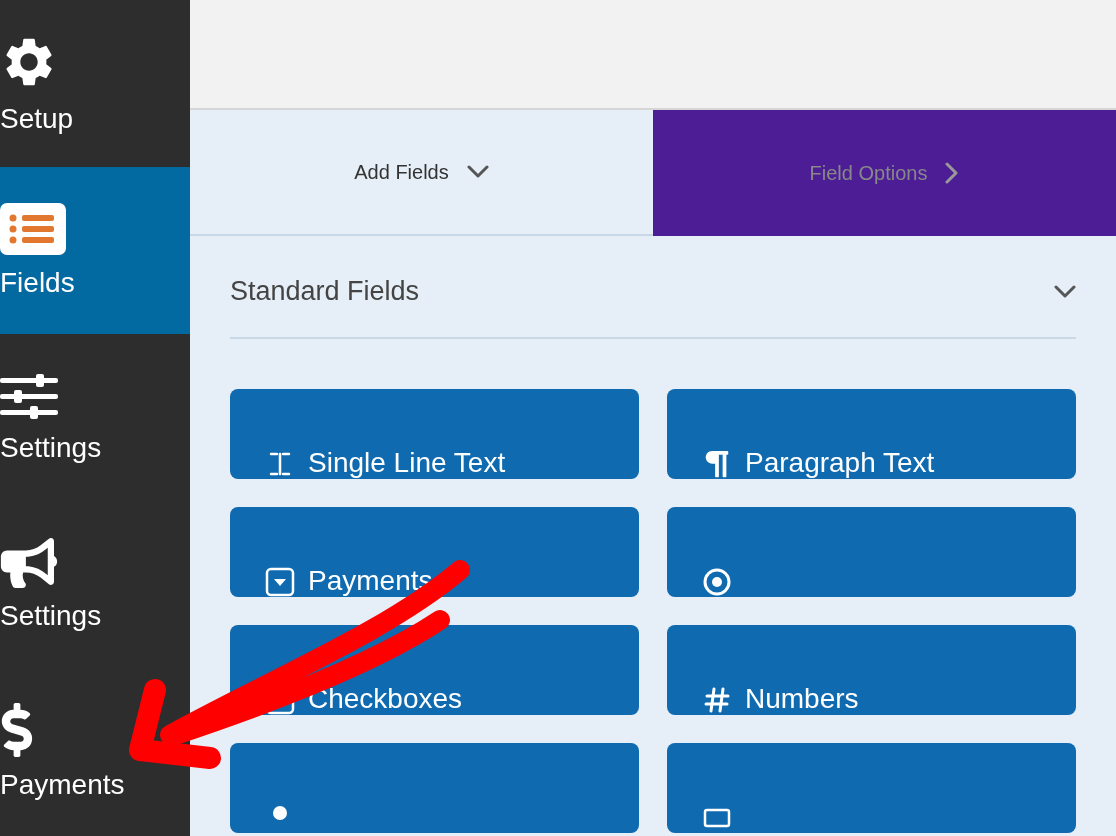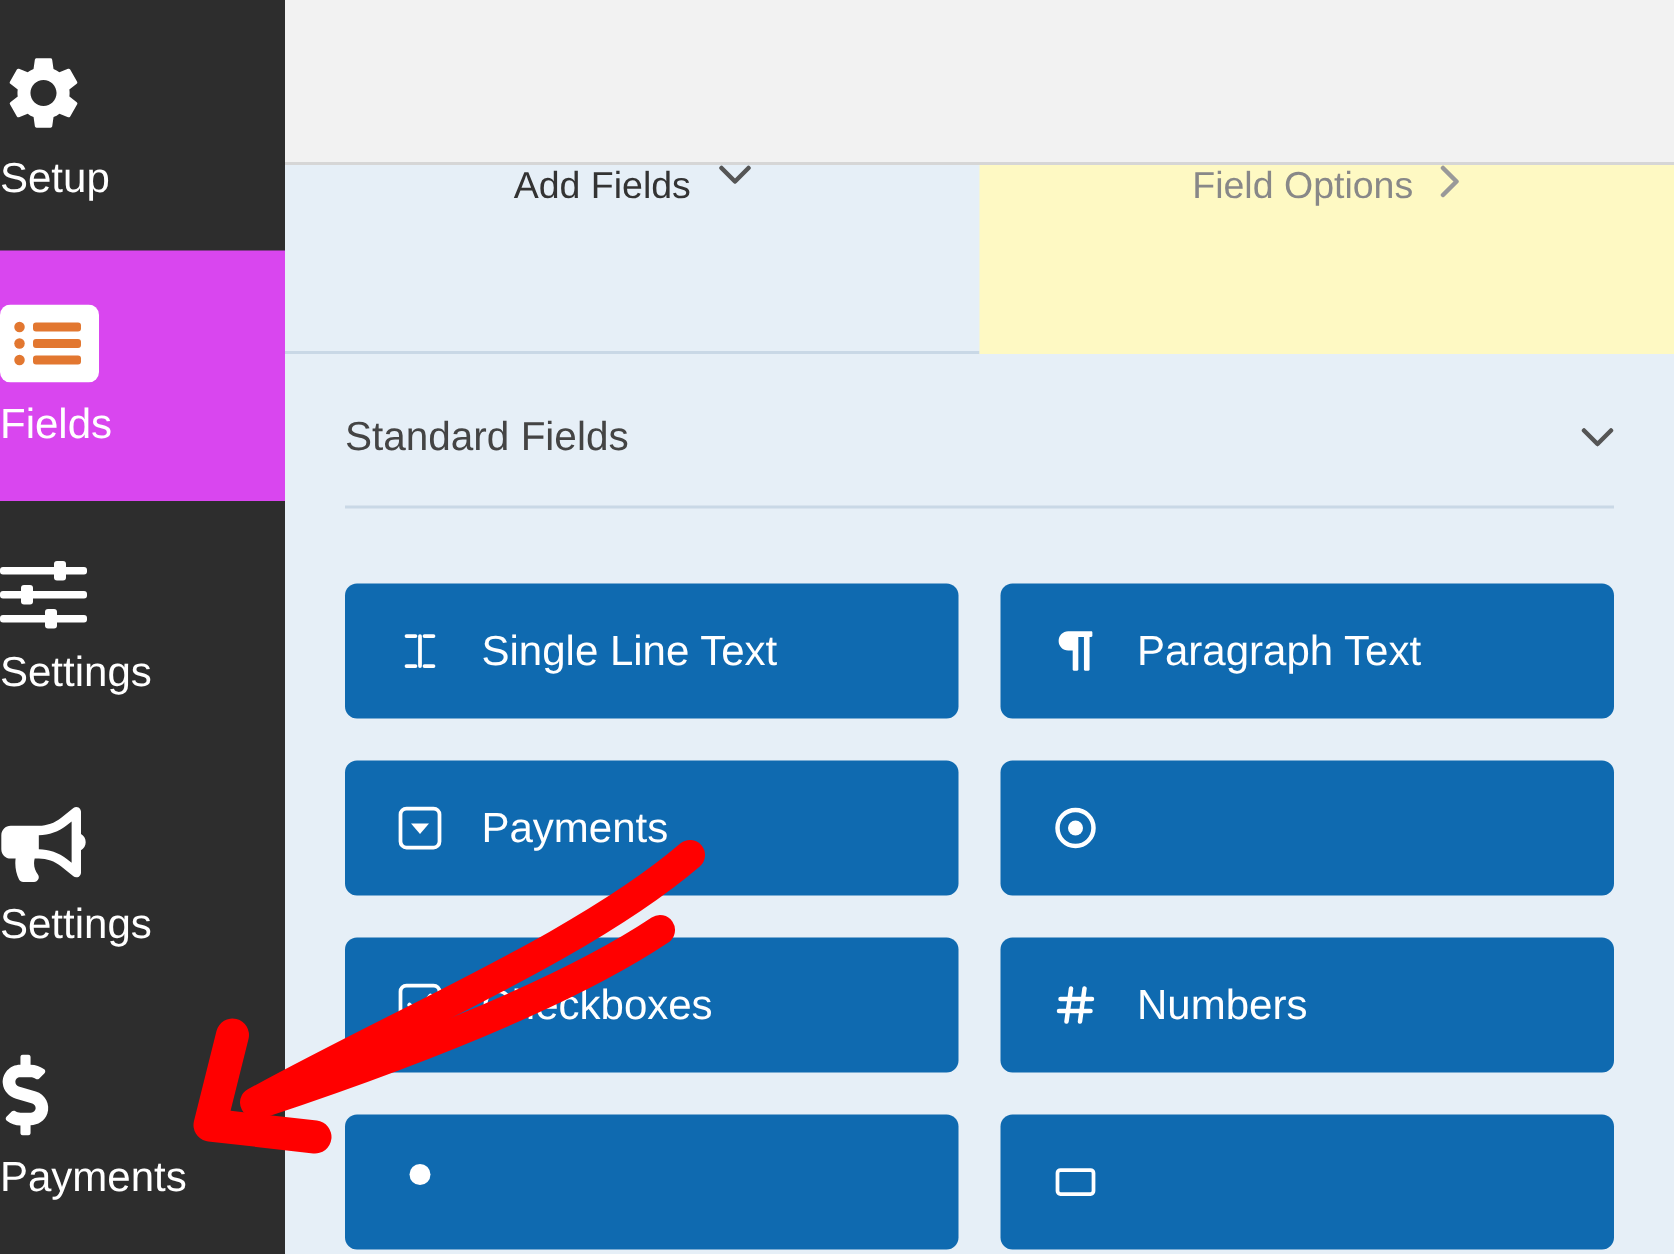--- a/index.html
+++ b/index.html
@@ -1,32 +1,32 @@
 <!DOCTYPE html>
 <html><head>
 <meta charset="utf-8">
 <style>
 * { margin: 0; padding: 0; box-sizing: border-box; }
 html, body { width: 1116px; height: 836px; overflow: hidden; font-family: -apple-system, BlinkMacSystemFont, "Segoe UI", Helvetica, Arial, sans-serif; }
 .app { display: flex; width: 100%; height: 100%; }
 .sidebar { width: 190px; background: #2d2d2d; display: flex; flex-direction: column; flex-shrink: 0; }
 .sidebar-item { height: 168px; display: flex; flex-direction: column; align-items: flex-start; justify-content: center; color: #ffffff; cursor: pointer; }
-.sidebar-item.active { background: #d946ef; }
+.sidebar-item.active { background: #0369a1; }
 .sidebar-item .icon { margin-bottom: 12px; }
 .sidebar-item .label { font-size: 28px; font-weight: 400; }
 .content { flex: 1; display: flex; flex-direction: column; background: #e6eff7; }
 .topbar { height: 110px; background: #f2f2f2; border-bottom: 2px solid #d6d6d6; }
 .tabs { display: flex; height: 126px; }
-.tab { flex: 1; display: flex; justify-content: center; gap: 18px; font-size: 25px; color: #444; cursor: pointer; }
+.tab { flex: 1; display: flex; align-items: center; justify-content: center; gap: 18px; font-size: 20px; color: #444; cursor: pointer; }
 .tab.active { background: #e6eff7; color: #333; font-weight: 500; border-bottom: 2px solid #c9d8e6; }
-.tab.inactive { background: #fef9c3; color: #888; }
+.tab.inactive { background: #4c1d95; color: #888; }
 .panel { padding: 40px 40px 0 40px; flex: 1; overflow: hidden; }
 .section-header { display: flex; align-items: center; justify-content: space-between; color: #444; font-size: 27px; font-weight: 500; padding-bottom: 30px; border-bottom: 2px solid #c9d8e6; margin-bottom: 50px; }
 .field-grid { display: grid; grid-template-columns: 1fr 1fr; gap: 28px; }
-.field-btn { background: #0f6ab0; color: #fff; height: 90px; border-radius: 8px; display: flex; align-items: center; padding: 0 34px; font-size: 28px; font-weight: 500; gap: 25px; cursor: pointer; }
+.field-btn { background: #0f6ab0; color: #fff; height: 90px; border-radius: 8px; display: flex; align-items: flex-end; padding: 0 34px; font-size: 28px; font-weight: 500; gap: 12px; cursor: pointer; }
 .field-btn .fi { width: 32px; display: flex; align-items: center; justify-content: center; flex-shrink: 0; }
 .arrow-overlay { position: absolute; left: 120px; top: 540px; pointer-events: none; }
 svg { display: block; }
 </style>
 </head>
 <body>
 
 <div class="app">
   <nav class="sidebar">
     <div class="sidebar-item">

